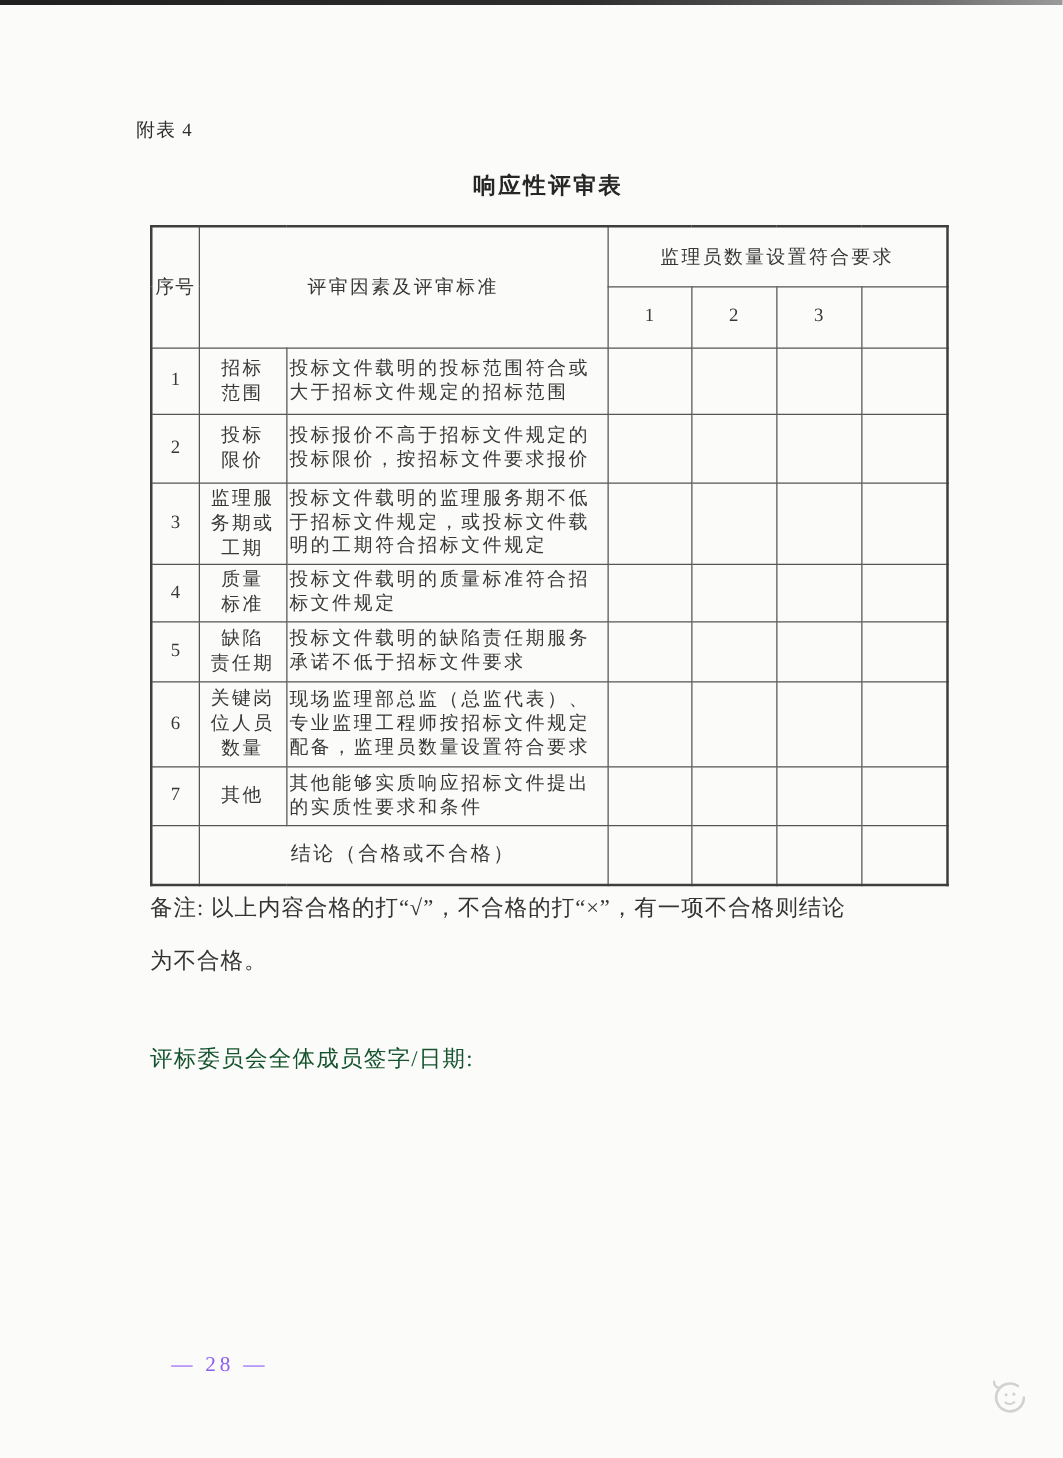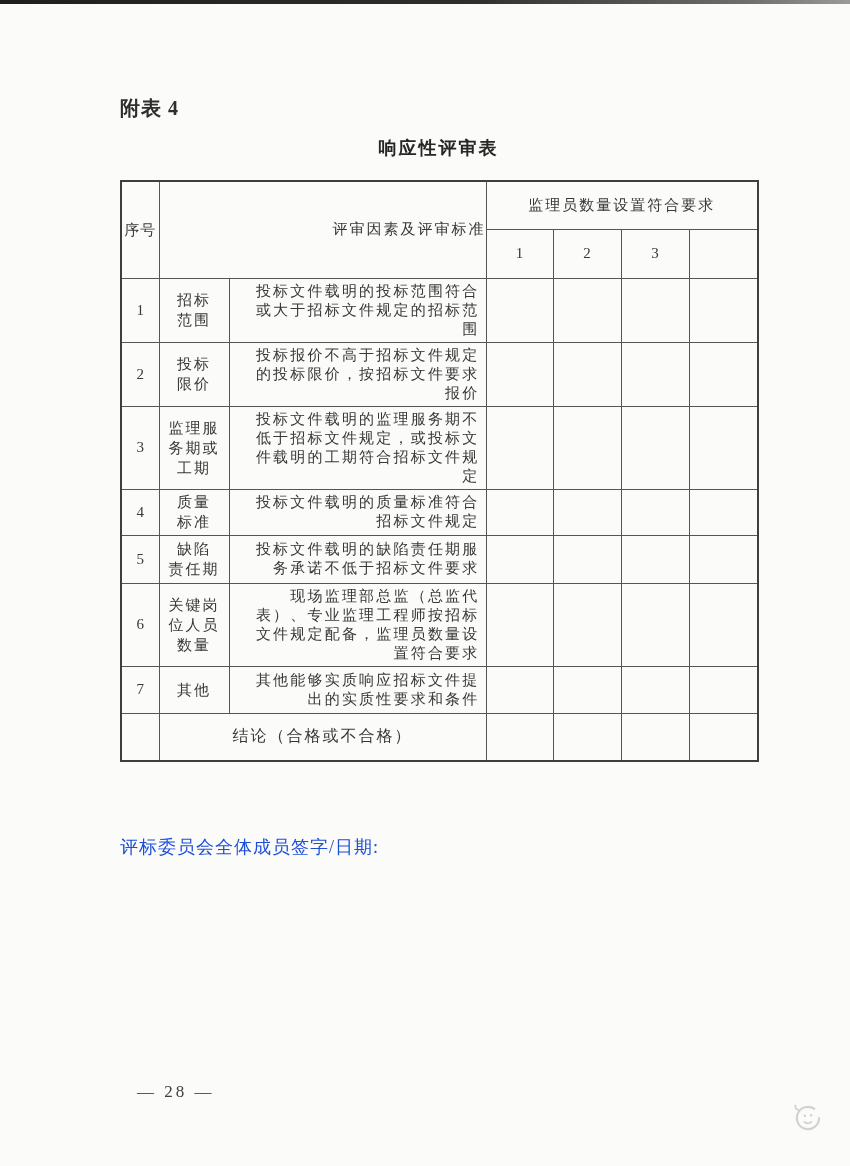--- a/index.html
+++ b/index.html
@@ -9,60 +9,60 @@
     font-family:"Liberation Serif", serif;
     color:#3c3c3c;
     position:relative;
     overflow:hidden;
   }
   .scan-top-line {
     position:absolute; top:0; left:0; width:850px; height:4px;
     background:linear-gradient(90deg,#1f1f1f 0%,#2e2e2e 55%,#6e6e6e 88%,#9a9a9a 100%);
   }
   .attachment-label {
-    position:absolute; left:120px; top:95px;
-    font-size:20px; letter-spacing:1px; color:#2e2e2e;font-weight:bold;
+    position:absolute; left:109px; top:95px;
+    font-size:15px; letter-spacing:1px; color:#2e2e2e;
   }
   .table-title {
     position:absolute; left:120px; top:136px; width:637px;
     text-align:center; font-size:18px; font-weight:bold;
     letter-spacing:2px; color:#262626;
   }
   table.review-table {
     position:absolute; left:120px; top:180px; width:637px;
     border-collapse:collapse; table-layout:fixed;
     border:2px solid #3e3e3e;
     background:transparent;
   }
   .review-table th, .review-table td {
     border:1px solid #555;
     font-weight:normal; font-size:15px; color:#383838;
     vertical-align:middle; padding:0;
   }
   .th-serial { text-align:center; padding:0 10px; word-break:break-all; line-height:24px; letter-spacing:1px;margin-top:24px; }
-  .th-factors { text-align:right; letter-spacing:2px; }
+  .th-factors { text-align:center; letter-spacing:2px; }
   .th-bidders { text-align:center; letter-spacing:2px; }
   .th-bidnum { text-align:center; font-size:15px; }
   td.c-no { text-align:center; font-size:15px; }
   td.c-factor { text-align:center; white-space:pre-line; line-height:20px; letter-spacing:2px; padding:2px 1px; }
-  td.c-criteria { text-align:right; padding:3px 6px 3px 13px; line-height:19px; letter-spacing:2.2px; word-break:break-all; }
+  td.c-criteria { text-align:left; padding:3px 6px 3px 2px; line-height:19px; letter-spacing:2.2px; word-break:break-all; }
   td.c-conclusion { text-align:center; letter-spacing:2px; font-size:16px; }
   td.c-blank { background:transparent; }
   .note {
     position:absolute; left:120px; top:705px; width:665px;
     font-size:18px; line-height:42px; letter-spacing:0.8px; color:#343434;
   }
   .note-line { display:block; }
   .signature-line {
     position:absolute; left:120px; top:835px;
-    font-size:18px; letter-spacing:1px; color:#1d4ed8;
+    font-size:18px; letter-spacing:1px; color:#14532d;
   }
   .page-number {
     position:absolute; left:137px; top:1082px;
-    font-size:17px; letter-spacing:3px; color:#404040;
+    font-size:17px; letter-spacing:3px; color:#8b5cf6;
   }
   .watermark {
     position:absolute; top:1102px; right:26px;
     display:flex; align-items:center; gap:5px;
     color:#d8d8d8; font-size:23px; letter-spacing:0.5px;
     text-shadow:1px 1px 0 #ffffff;
     white-space:nowrap;
   }
   .watermark svg { width:32px; height:32px; flex:0 0 auto; }
 </style>
@@ -175,20 +175,22 @@
       <td class="c-conclusion" colspan="2">结论（合格或不合格）</td>
       <td class="c-blank"></td>
       <td class="c-blank"></td>
       <td class="c-blank"></td>
       <td class="c-blank"></td>
     </tr>
   </tbody>
 </table>
 
 <div class="note">
+  <span class="note-line">备注: 以上内容合格的打“√”，不合格的打“×”，有一项不合格则结论</span>
+  <span class="note-line">为不合格。</span>
 </div>
 
 <div class="signature-line">评标委员会全体成员签字/日期:</div>
 
 <div class="page-number">— 28 —</div>
 
 <div class="watermark">
   <svg viewBox="0 0 36 36" aria-hidden="true">
     <path d="M30.5 18a12.5 12.5 0 1 1-5.5-10.4" fill="none" stroke="#d2d2d2" stroke-width="2.4" stroke-linecap="round"></path>
     <path d="M8.5 9.5c-3.2-.6-5.4-3-4.7-5.6" fill="none" stroke="#d2d2d2" stroke-width="2.2" stroke-linecap="round"></path>

